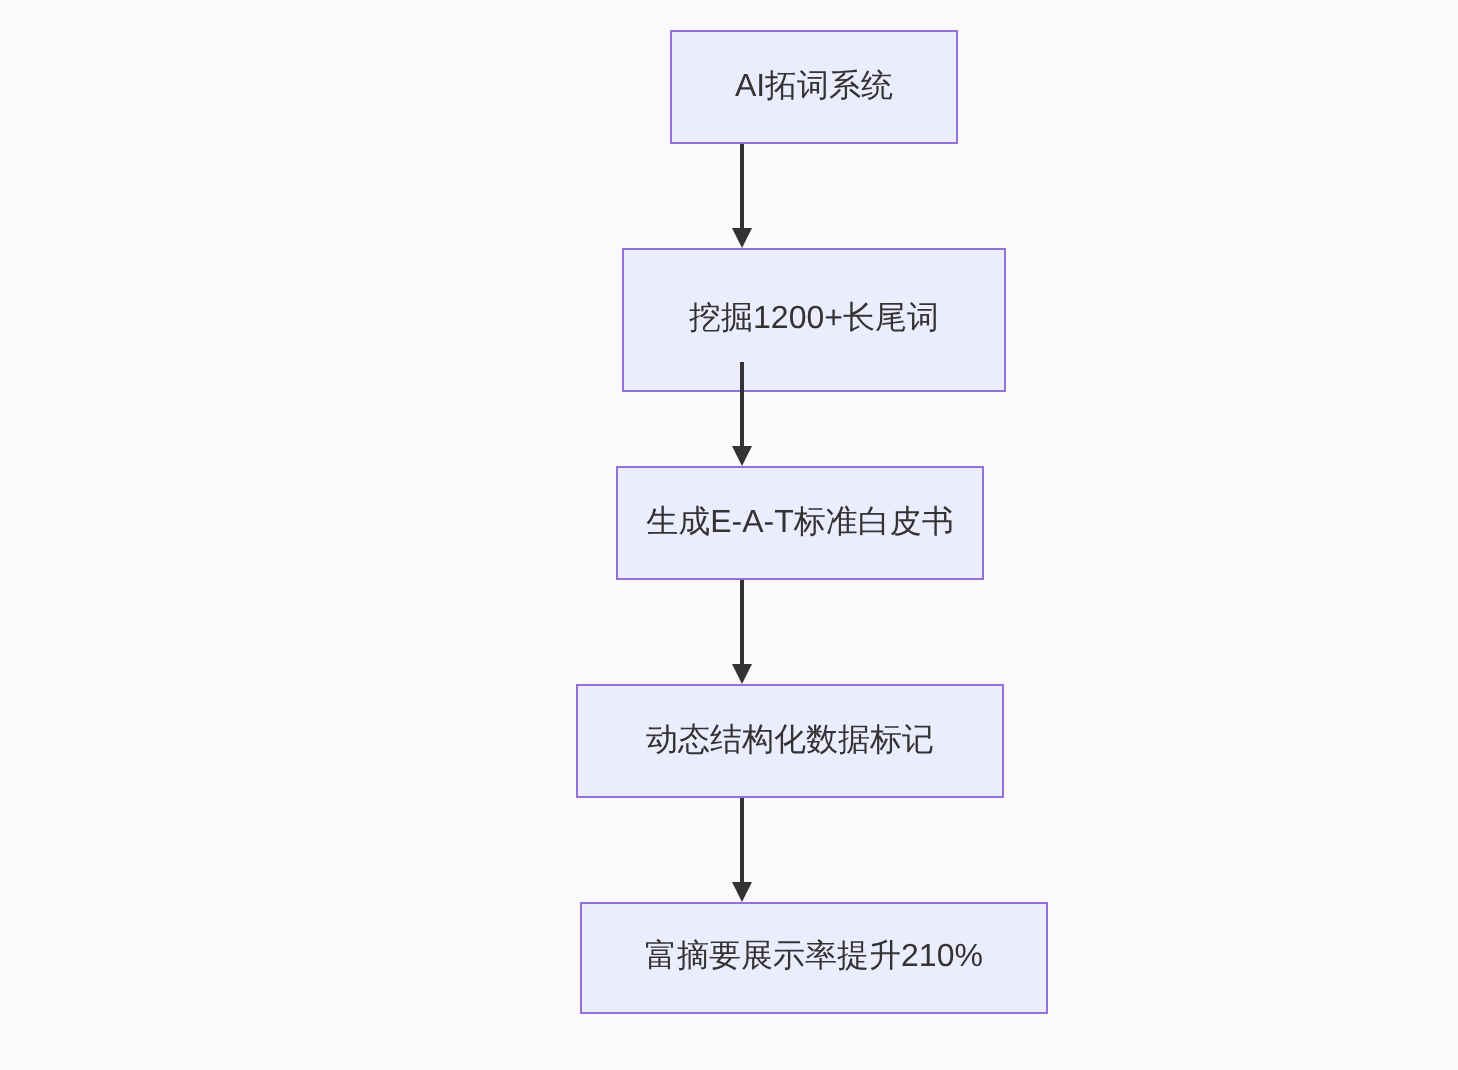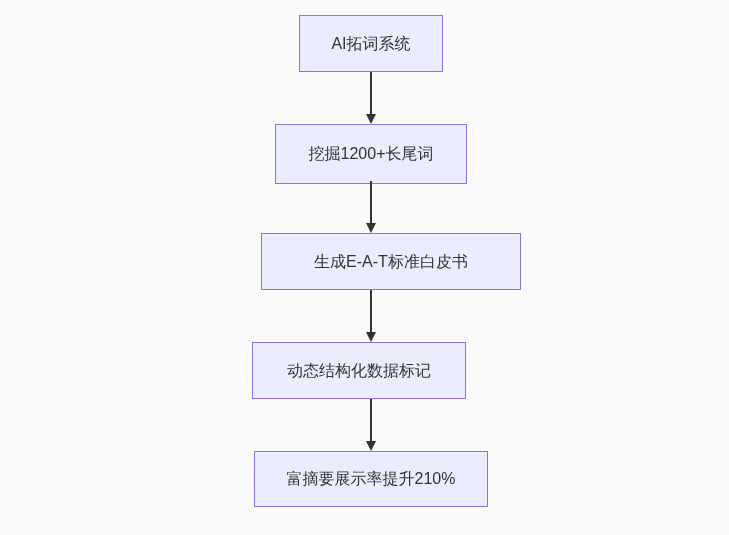--- a/index.html
+++ b/index.html
@@ -26,24 +26,25 @@
     background: #ECECFF;
     border: 1px solid #9370DB;
     color: #333333;
     font-size: 16px;
     line-height: 1;
     display: flex;
     align-items: center;
     justify-content: center;
     text-align: center;
     white-space: nowrap;
+    margin-left: 36px;
   }
   .n1 { left: 299px; top: 15px;  width: 144px; height: 57px; }
-  .n2 { left: 275px; top: 124px; width: 192px; height: 60px; }
-  .n3 { left: 261px; top: 233px; width: 260px; height: 57px; }
+  .n2 { left: 275px; top: 124px; width: 192px; height: 72px; }
+  .n3 { left: 272px; top: 233px; width: 184px; height: 57px; }
   .n4 { left: 252px; top: 342px; width: 214px; height: 57px; }
   .n5 { left: 254px; top: 451px; width: 234px; height: 56px; text-align: center; }
 
   .arrow-line {
     position: absolute;
     left: 370px;
     width: 2px;
     background: #333333;
   }
   .arrow-head {

